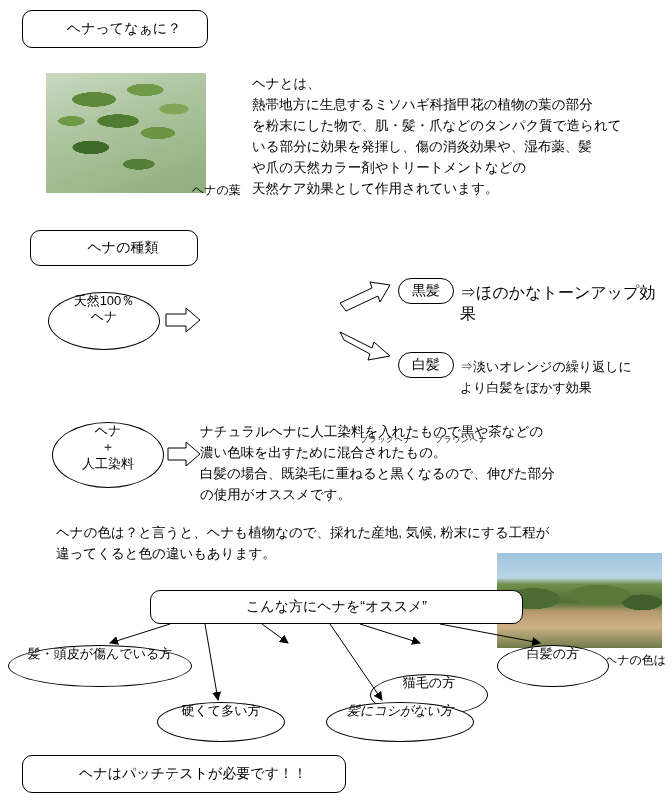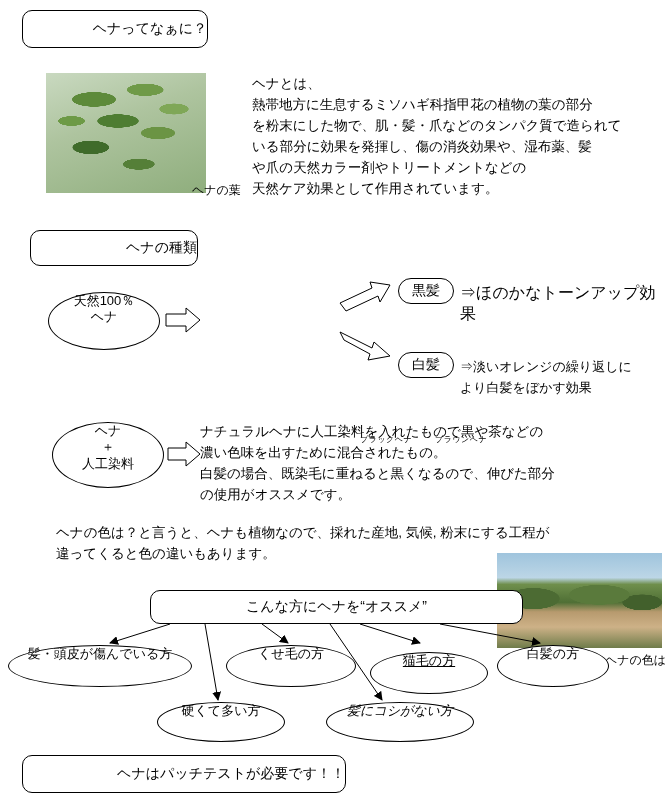--- a/index.html
+++ b/index.html
@@ -27,21 +27,21 @@
     border: 1px solid #000;
     border-radius: 10px;
     display: flex;
     align-items: center;
     justify-content: center;
     background: #fff;
     font-size: 14px;
     box-sizing: border-box;
   }
   .round-box.left {
-    justify-content: flex-end;
+    justify-content: center;
     padding-left: 18px;
   }
 
   
   .ellipse {
     border: 1px solid #000;
     border-radius: 50%;
     display: flex;
     align-items: flex-start;
     justify-content: center;
@@ -163,24 +163,21 @@
   <div class="abs photo-farm" style="left:497px; top:553px;"></div>
   <div class="abs small-label" style="left:605px; top:652px;">ヘナの色は</div>
 
   <div class="abs round-box" style="left:150px; top:590px; width:373px; height:34px;">
     <span>こんな方にヘナを“オススメ”</span>
   </div>
 
   <div class="abs ellipse" style="left:8px; top:645px; width:184px; height:42px;">
     <span>髪・頭皮が傷んでいる方</span>
   </div>
-  <div class="abs ellipse" style="left:226px; top:645px; width:130px; height:42px;">
-    <span>くせ毛の方</span>
-  </div>
-  <div class="abs ellipse" style="left:370px; top:652px; width:118px; height:42px;text-decoration:underline;">
+  <div class="abs ellipse" style="left:370px; top:674px; width:118px; height:42px;">
     <span>猫毛の方</span>
   </div>
   <div class="abs ellipse" style="left:497px; top:645px; width:112px; height:42px;">
     <span>白髪の方</span>
   </div>
   <div class="abs ellipse" style="left:157px; top:702px; width:128px; height:40px;">
     <span>硬くて多い方</span>
   </div>
   <div class="abs ellipse" style="left:326px; top:702px; width:148px; height:40px;font-style:italic;">
     <span>髪にコシがない方</span>

